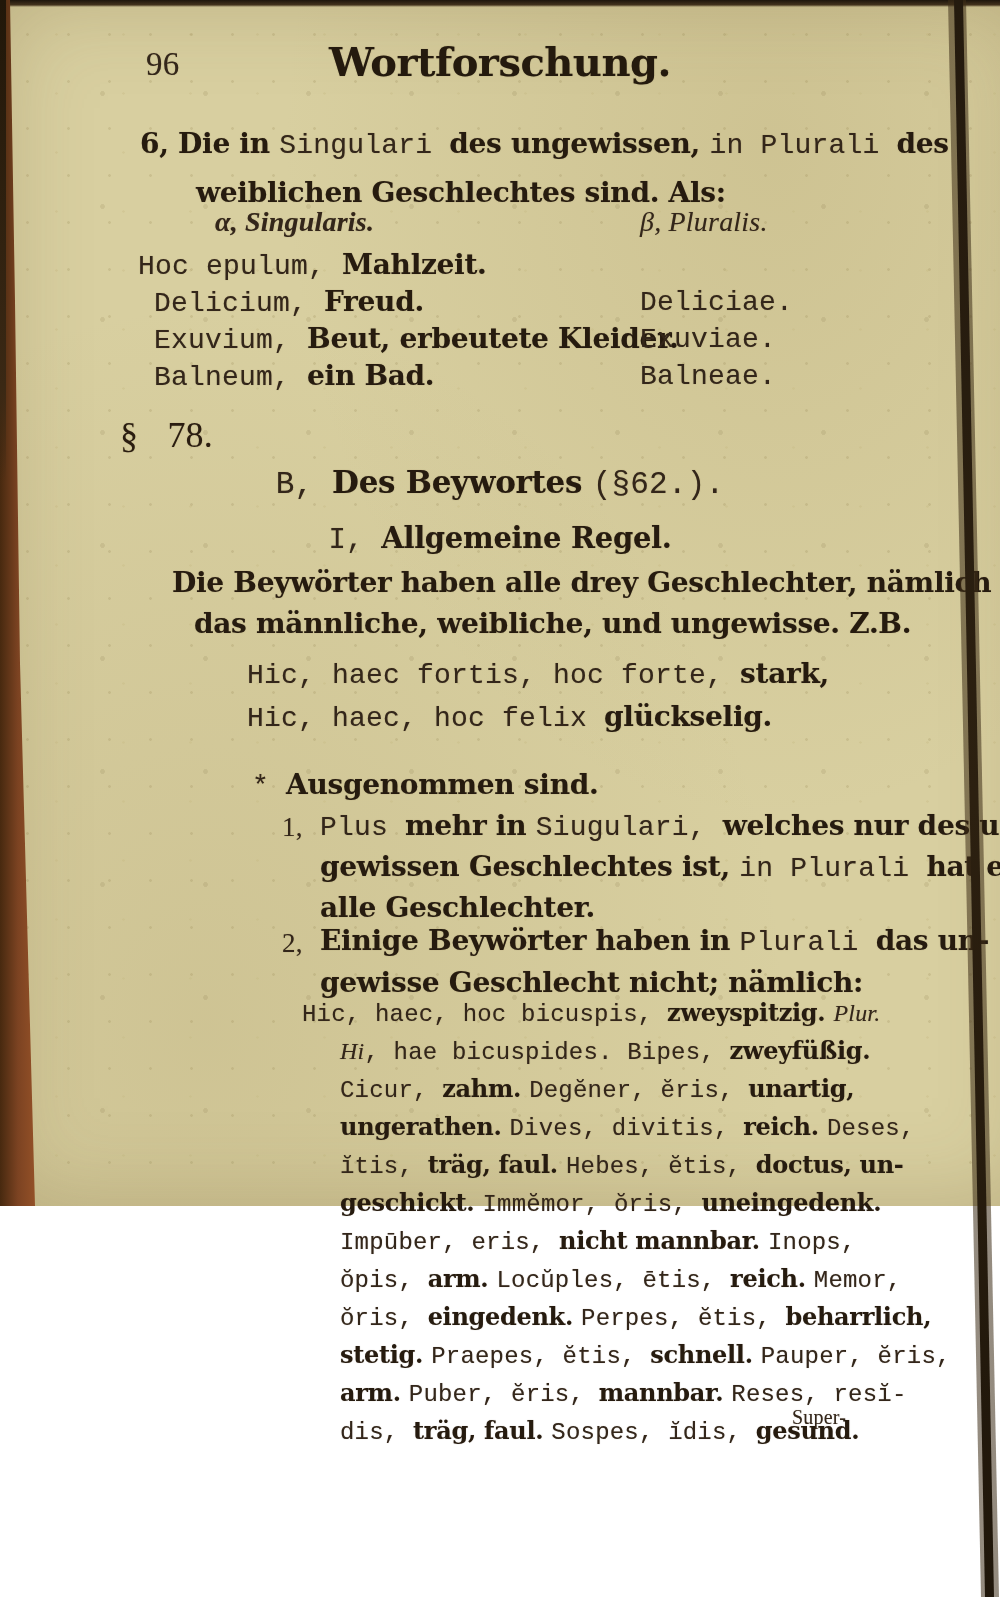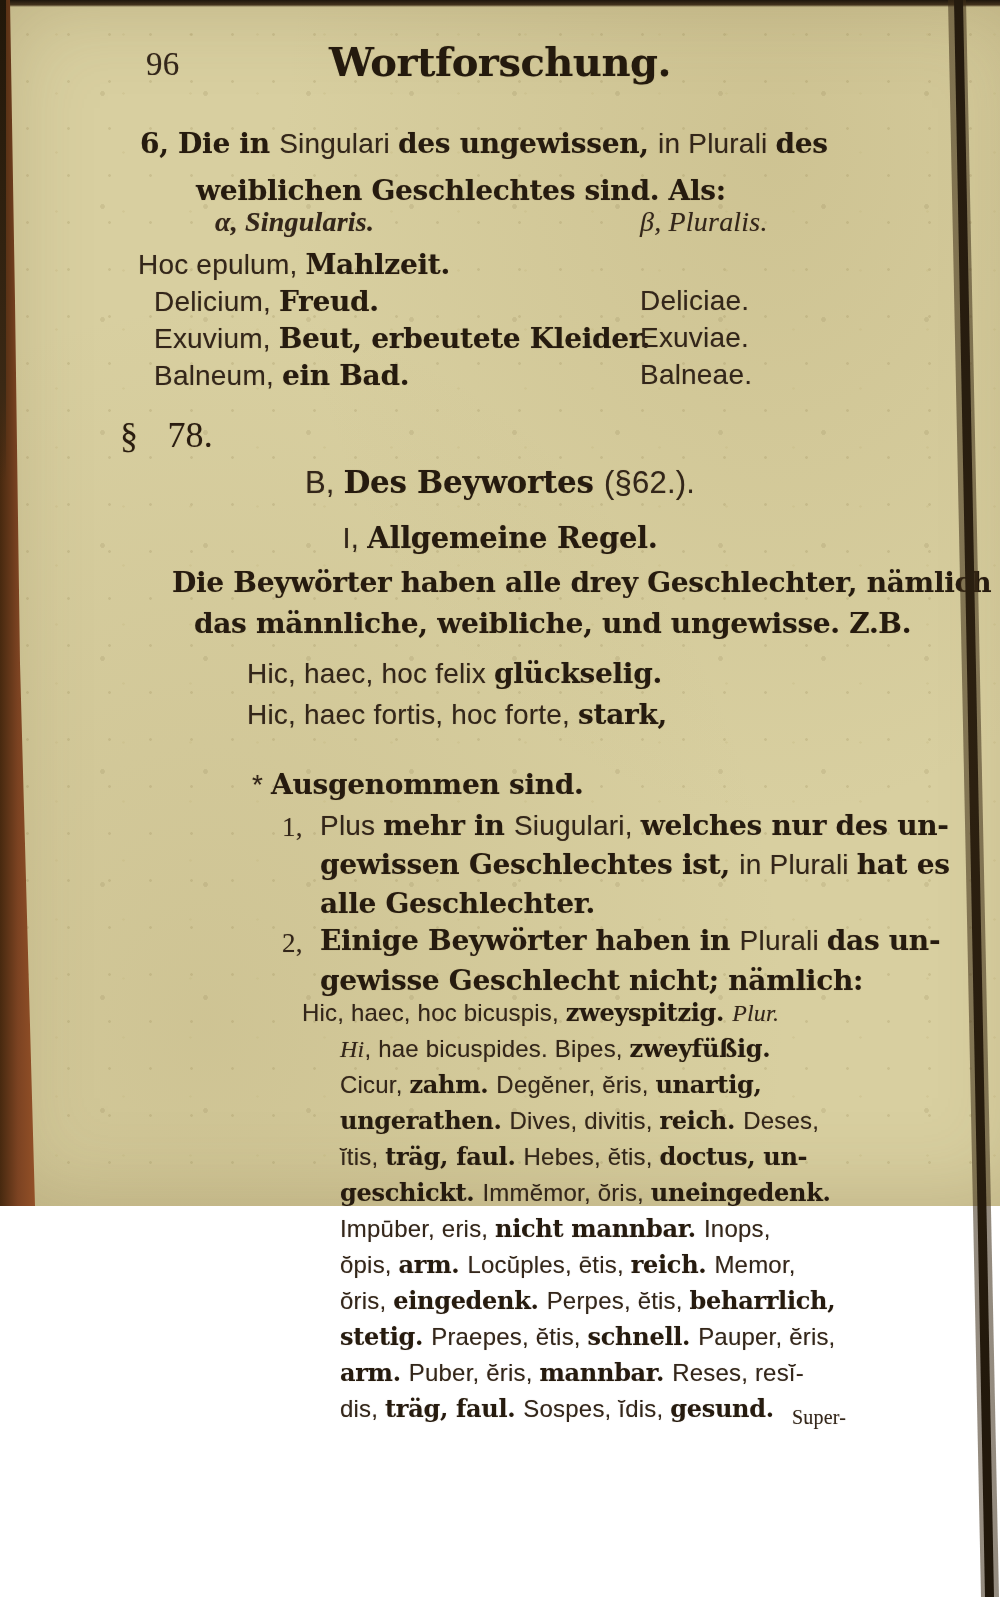--- a/index.html
+++ b/index.html
@@ -39,21 +39,21 @@
     clip-path:polygon(948px 0, 966px 0, 999px 100%, 981px 100%);
     background:linear-gradient(90deg,rgba(90,66,32,.45),rgba(60,44,22,.55));
   }
   .gutter-line{
     position:absolute;top:0;left:0;width:1000px;height:1597px;
     clip-path:polygon(954px 0, 963px 0, 994px 100%, 985px 100%);
     background:linear-gradient(180deg,#241a0e 0%,#2c2010 50%,#1f160a 100%);
   }
   .content{position:absolute;top:0;left:0;width:1000px;height:1597px;
     color:#33261a; font-size:28px; letter-spacing:.2px;}
-  .seg-a{font-family:Liberation Sans, sans-serif;}
+  .seg-a{font-family:Liberation Mono, monospace;}
   .seg-f{font-family:"DejaVu Serif",serif;font-weight:700;letter-spacing:-.3px;color:#261b0f;}
   .seg-i{font-family:"Liberation Serif",serif;font-style:italic;}
   .line{white-space:nowrap;text-shadow:0 0 1px rgba(70,50,25,.35);}
   .abs{position:absolute;}
 
   .pgnum{top:46px;left:146px;font-size:33px;}
   .runhead{top:38px;left:120px;width:760px;text-align:center;
     font-size:40px;font-weight:700;font-family:"DejaVu Serif",serif;color:#241a0e;
     letter-spacing:-.5px;text-shadow:0 0 1px rgba(70,50,25,.4);}
   .para6{top:120px;left:140px;line-height:47px;}
@@ -128,22 +128,22 @@
     <div class="abs sec78 line">§ 78.</div>
     <div class="abs headB line"><span class="seg-a">B, </span><span class="seg-f">Des Beywortes </span><span class="seg-a">(§62.).</span></div>
     <div class="abs headI line"><span class="seg-a">I, </span><span class="seg-f">Allgemeine Regel.</span></div>
 
     <div class="abs rule">
       <div class="line"><span class="seg-f">Die Beywörter haben alle drey Geschlechter, nämlich</span></div>
       <div class="line l2"><span class="seg-f">das männliche, weibliche, und ungewisse. Z.B.</span></div>
     </div>
 
     <div class="abs examples">
+      <div class="line"><span class="seg-a">Hic, haec fortis, hoc forte, </span><span class="seg-f">stark,</span></div>
       <div class="line"><span class="seg-a">Hic, haec, hoc felix </span><span class="seg-f">glückselig.</span></div>
-      <div class="line"><span class="seg-a">Hic, haec fortis, hoc forte, </span><span class="seg-f">stark,</span></div>
     </div>
 
     <div class="abs note line"><span class="seg-a">* </span><span class="seg-f">Ausgenommen sind.</span></div>
 
     <div class="abs item item1">
       <span class="lab line">1,</span>
       <div class="line"><span class="seg-a">Plus </span><span class="seg-f">mehr in </span><span class="seg-a">Siugulari, </span><span class="seg-f">welches nur des un-</span></div>
       <div class="line"><span class="seg-f">gewissen Geschlechtes ist, </span><span class="seg-a">in </span><span class="seg-a">Plurali </span><span class="seg-f">hat es</span></div>
       <div class="line"><span class="seg-f">alle Geschlechter.</span></div>
     </div>

